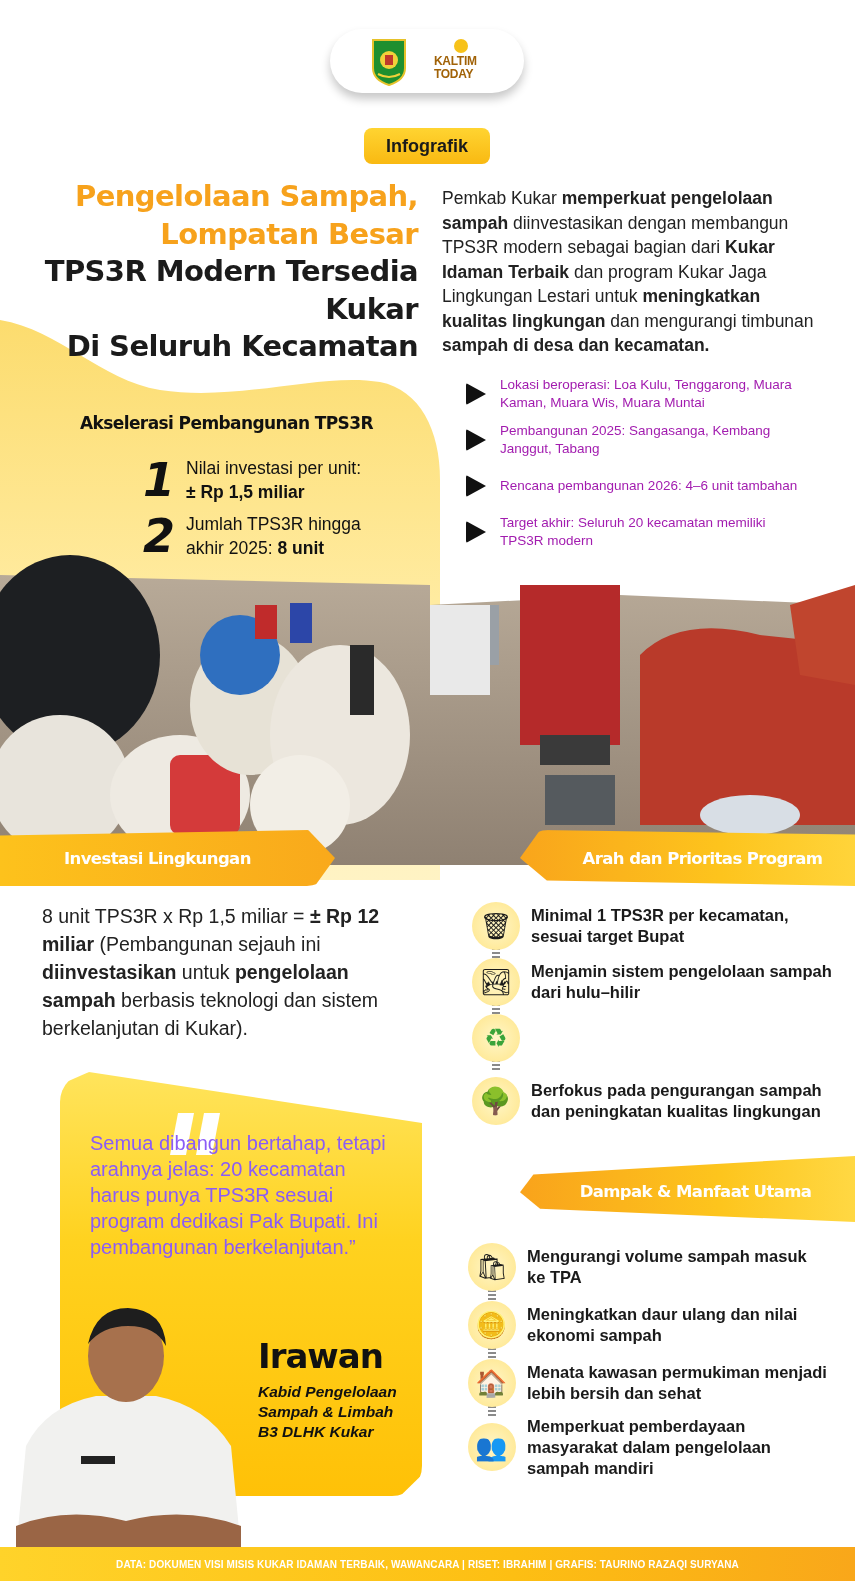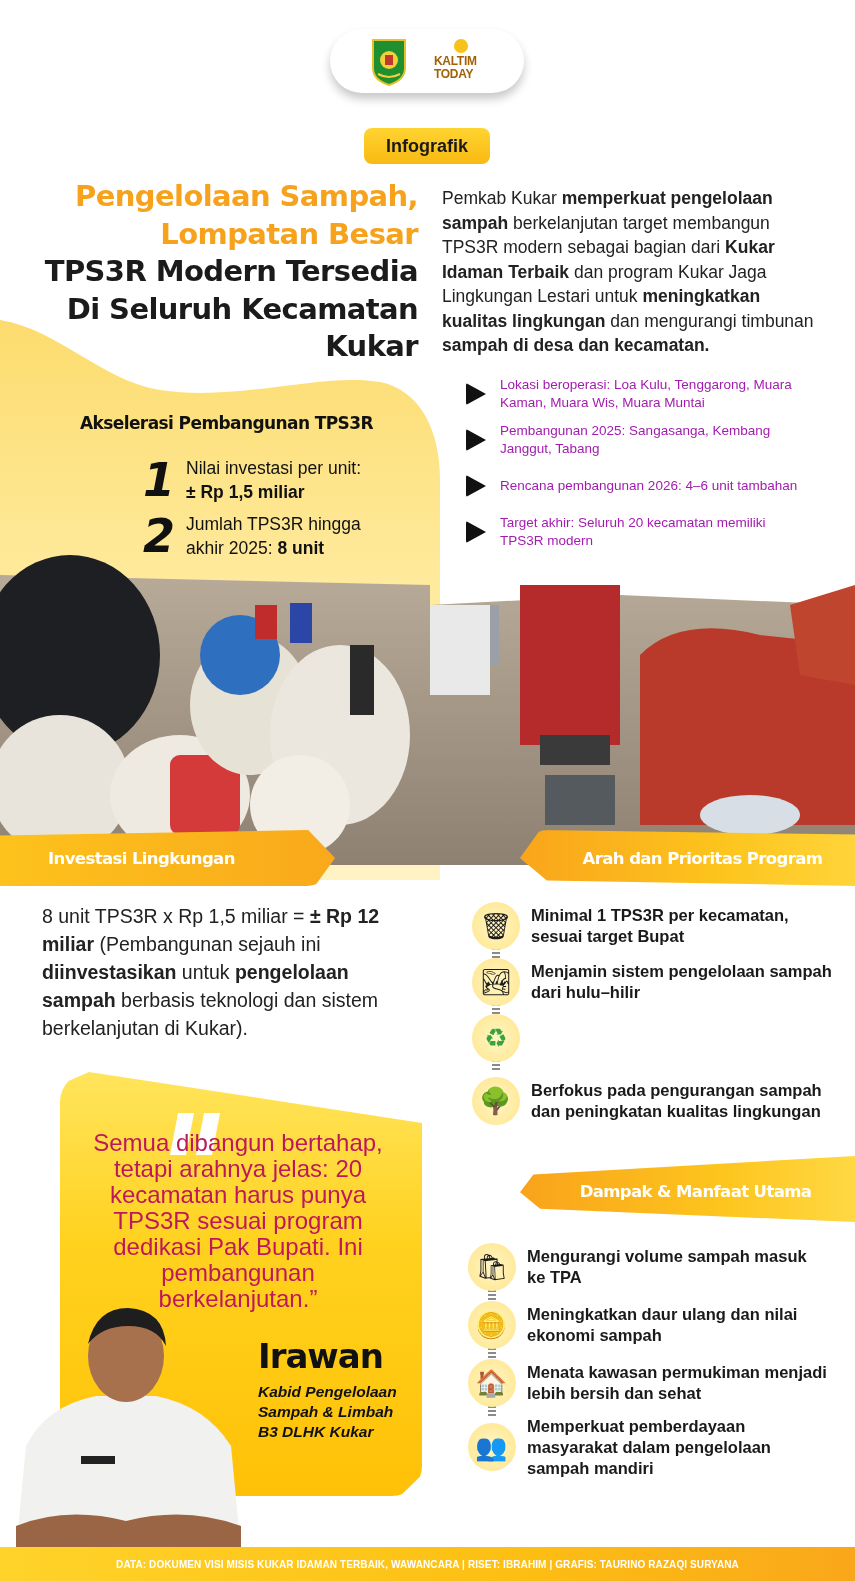--- a/index.html
+++ b/index.html
@@ -67,21 +67,21 @@
   
   .iconlist { left: 472px; width: 360px; }
   .icon-item { position: relative; display: flex; align-items: center; }
   .icon-circle { width: 48px; height: 48px; border-radius: 50%; background: radial-gradient(circle, #fff6c8, #ffe588); display: flex; align-items: center; justify-content: center; font-size: 26px; flex: none; position: relative; z-index: 1; }
   .icon-text { font-size: 16.5px; line-height: 21px; font-weight: 700; color: #1a1a1a; margin-left: 11px; }
   .connector { position: absolute; left: 20px; width: 8px; height: 12px; background: repeating-linear-gradient(180deg, #8a8a8a 0 2px, transparent 2px 4px); }
 
   
   .quote-card { left: 60px; top: 1072px; width: 362px; height: 424px; background: linear-gradient(180deg, #ffe45c 0%, #ffd21f 40%, #ffc107 100%); clip-path: polygon(8% 0, 100% 12%, 100% 95%, 94% 100%, 0 100%, 0 3%); border-radius: 30px; }
   .quote-mark { left: 168px; top: 1113px; width: 56px; height: 42px; }
-  .quote-text { left: 90px; top: 1130px; width: 296px; text-align: center; font-size: 24px; line-height: 26px; color: #be185d; text-indent: 0; }
+  .quote-text { left: 90px; top: 1130px; width: 296px; text-align: left; font-size: 20px; line-height: 26px; color: #8b5cf6; text-indent: 0; }
   .quote-name { left: 258px; top: 1336px; font-family: "DejaVu Sans", sans-serif; font-weight: 900; font-size: 34px; letter-spacing: -1px; color: #111; }
   .quote-role { left: 258px; top: 1382px; font-weight: 700; font-style: italic; font-size: 15.5px; line-height: 20px; color: #111; }
 
   .person { left: 6px; top: 1296px; width: 240px; height: 254px; }
 
   .footer { left: 0; top: 1547px; width: 855px; height: 34px; background: linear-gradient(90deg, #ffd32a, #fdbf13 60%, #f9a71a); display: flex; align-items: center; justify-content: center; color: #fff; font-weight: 700; font-size: 10px; letter-spacing: 0.1px; }
 </style>
 </head>
 <body>
 
@@ -111,26 +111,26 @@
     </div>
   </div>
 </div>
 
 <div class="abs infografik-badge">Infografik</div>
 
 <div class="abs headline">
   <span class="orange">Pengelolaan Sampah,</span>
   <span class="orange">Lompatan Besar</span>
   <span class="dark">TPS3R Modern Tersedia</span>
+  <span class="dark">Kukar</span>
   <span class="dark">Di Seluruh Kecamatan</span>
-  <span class="dark">Kukar</span>
 </div>
 
 <p class="abs intro">
-  <span>Pemkab Kukar </span><b>memperkuat pengelolaan sampah</b><span> berkelanjutan target membangun TPS3R modern sebagai bagian dari </span><b>Kukar Idaman Terbaik</b><span> dan program Kukar Jaga Lingkungan Lestari untuk </span><b>meningkatkan kualitas lingkungan</b><span> dan mengurangi timbunan </span><b>sampah di desa dan kecamatan.</b>
+  <span>Pemkab Kukar </span><b>memperkuat pengelolaan sampah</b><span> diinvestasikan dengan membangun TPS3R modern sebagai bagian dari </span><b>Kukar Idaman Terbaik</b><span> dan program Kukar Jaga Lingkungan Lestari untuk </span><b>meningkatkan kualitas lingkungan</b><span> dan mengurangi timbunan </span><b>sampah di desa dan kecamatan.</b>
 </p>
 
 <div class="abs bullets">
   <div class="bullet">
     <div class="tri"></div>
     <span>Lokasi beroperasi: Loa Kulu, Tenggarong, Muara Kaman, Muara Wis, Muara Muntai</span>
   </div>
   <div class="bullet">
     <div class="tri"></div>
     <span>Pembangunan 2025: Sangasanga, Kembang Janggut, Tabang</span>
@@ -186,21 +186,21 @@
 
   <rect x="520" y="40" width="100" height="160" fill="#b52a2a"></rect>
   <rect x="540" y="190" width="70" height="30" fill="#3a3a3a"></rect>
   <path d="M640 110 Q680 70 760 90 L855 100 L855 280 L640 280 Z" fill="#b93a2a"></path>
   <path d="M790 60 L855 40 L855 140 L800 130 Z" fill="#c0452e"></path>
   <rect x="545" y="230" width="70" height="50" fill="#555a5e"></rect>
   <ellipse cx="750" cy="270" rx="50" ry="20" fill="#d8dee5"></ellipse>
   <rect x="430" y="60" width="60" height="90" fill="#e9e9e9"></rect>
 </svg>
 
-<div class="abs ribbon rib-left" style="justify-content:flex-start;padding-left:48px;">Investasi Lingkungan</div>
+<div class="abs ribbon rib-left" style="justify-content:flex-start;padding-left:64px;">Investasi Lingkungan</div>
 <div class="abs ribbon rib-right" style="padding-left:30px;">Arah dan Prioritas Program</div>
 
 <p class="abs invest-text">
   <span>8 unit TPS3R x Rp 1,5 miliar = </span><b>± Rp 12 miliar</b><span> (Pembangunan sejauh ini </span><b>diinvestasikan</b><span> untuk </span><b>pengelolaan sampah</b><span> berbasis teknologi dan sistem berkelanjutan di Kukar).</span>
 </p>
 
 <div class="abs iconlist" style="top:898px;">
   <div class="icon-item" style="height:56px;">
     <div class="icon-circle">🗑</div>
     <div class="icon-text">Minimal 1 TPS3R per kecamatan, sesuai target Bupat</div>

